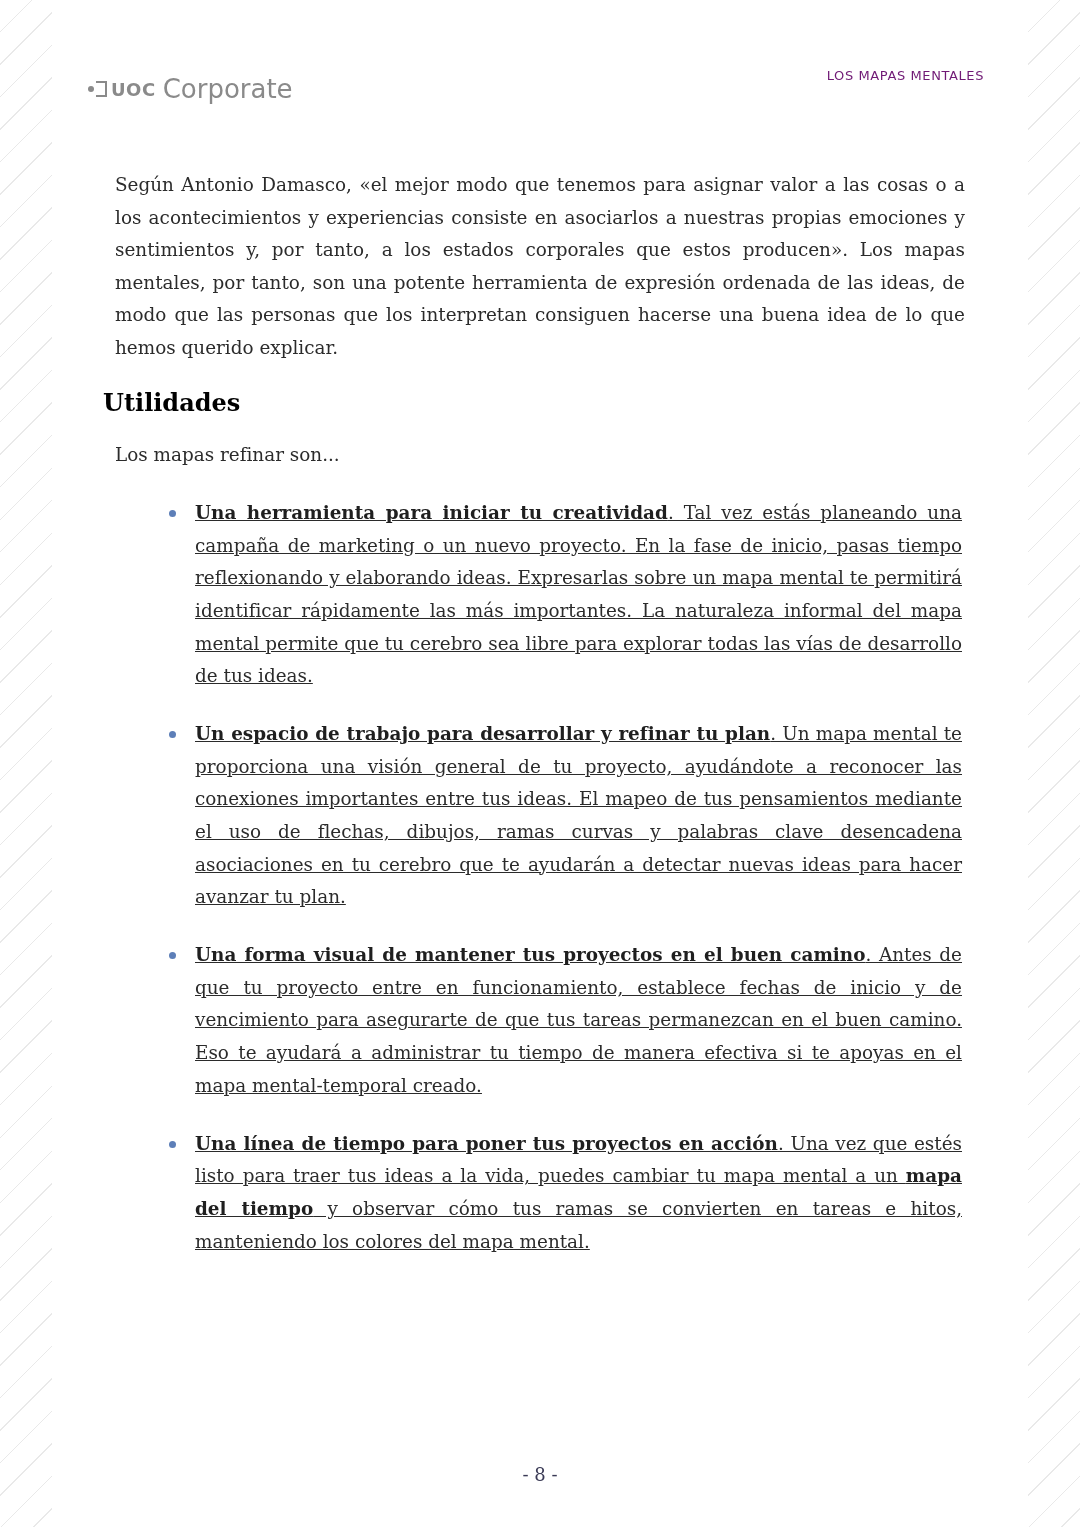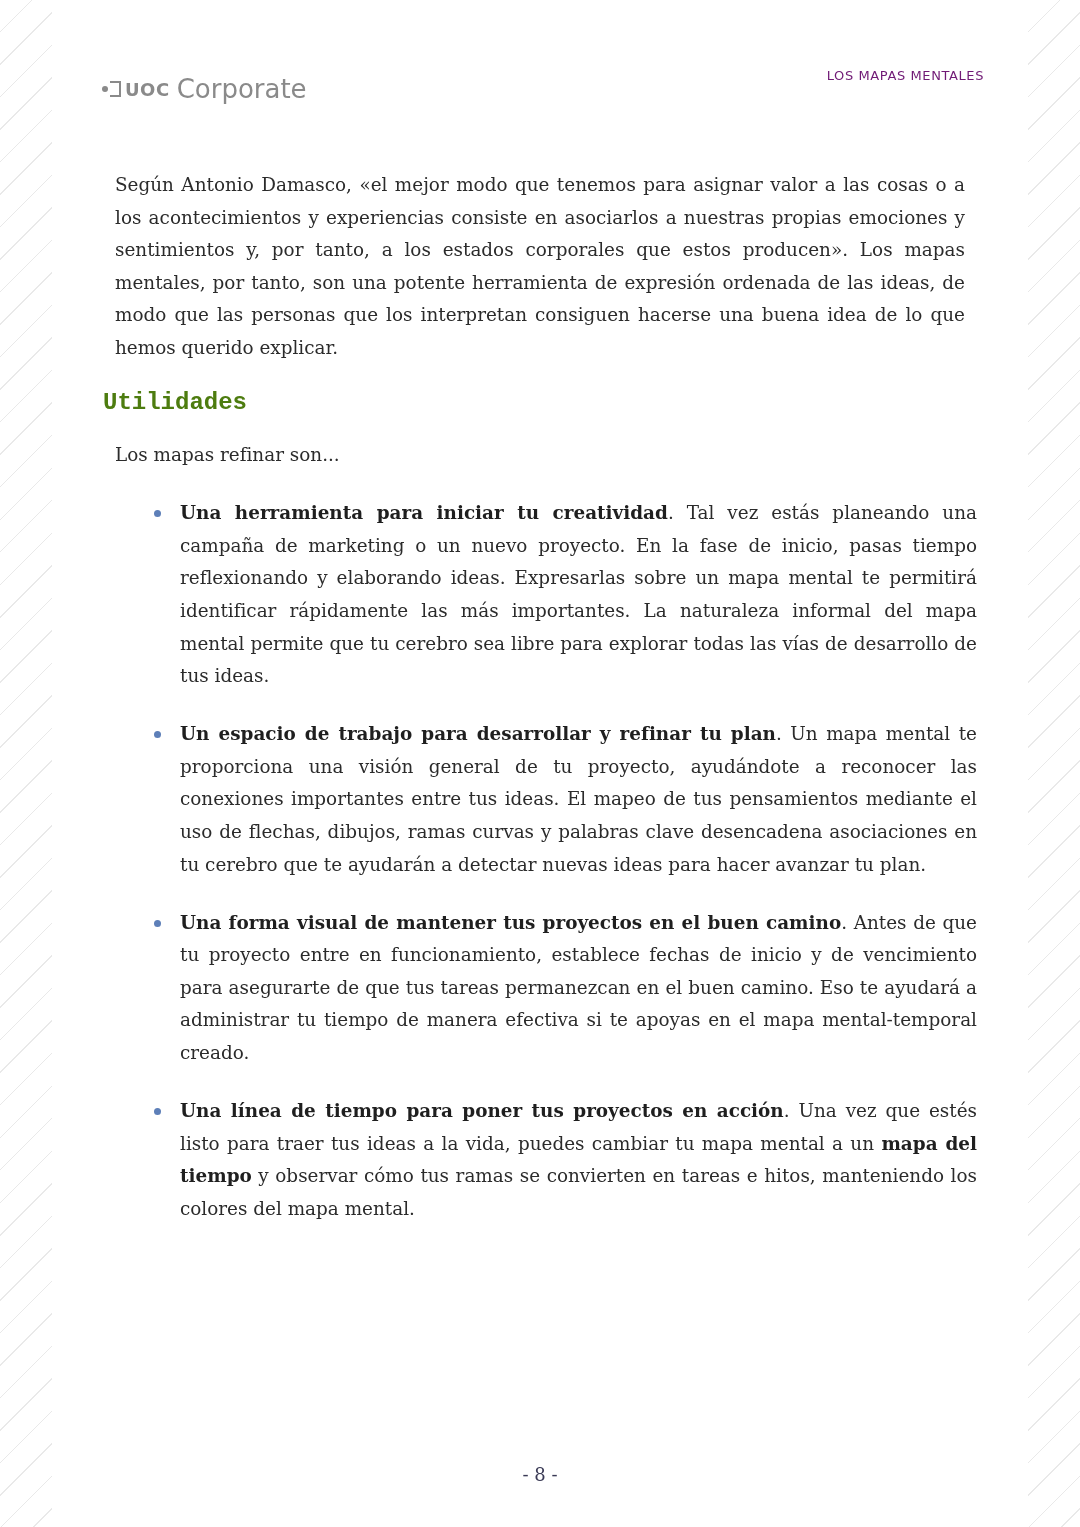--- a/index.html
+++ b/index.html
@@ -15,21 +15,21 @@
   .edge {
     position: absolute; top: 0; bottom: 0; width: 52px;
     background-image: repeating-linear-gradient(135deg,
       transparent 0px, transparent 22px,
       rgba(215,215,215,0.55) 22px, rgba(215,215,215,0.55) 23px);
   }
   .edge.left { left: 0; }
   .edge.right { right: 0; }
 
   .header {
-    position: absolute; top: 66px; left: 102px; right: 96px; height: 40px;
+    position: absolute; top: 66px; left: 88px; right: 96px; height: 40px;
   }
   .logo {
     position: absolute; left: 0; top: 8px;
     display: flex; align-items: center; gap: 4px;
     color: #8a8a8a; font-family: "DejaVu Sans", sans-serif;
   }
   .logo-icon { display: flex; align-items: center; gap: 2px; }
   .logo-dot { width: 6px; height: 6px; border-radius: 50%; background: #8a8a8a; }
   .logo-box { width: 9px; height: 12px; border: 2px solid #8a8a8a; border-left: none; }
   .logo-uoc { font-weight: bold; font-size: 18px; letter-spacing: 0.5px; }
@@ -40,24 +40,24 @@
     letter-spacing: 0.6px; color: #701a75;
   }
 
   .content {
     position: absolute; left: 103px; width: 874px; top: 157px;
     font-size: 18.4px; line-height: 32.6px; text-align: justify;
   }
   .content p { margin: 12px; }
   .intro { hyphens: auto; }
   h2 {
-    font-size: 24px; font-weight: bold; margin: 22px 0 20px 0; line-height: 32px; color: #4d7c0f; font-family: Liberation Mono, monospace;
+    font-size: 24px; font-weight: bold; margin: 22px 0 20px 0; line-height: 32px; color: #000000;
   }
   .lead { margin-bottom: 26px !important; }
-  ul { list-style: none; margin: 0; padding: 0 0 0 77px; }
+  ul { list-style: none; margin: 15px; padding: 0 0 0 77px; text-decoration: underline; }
   li { position: relative; margin-bottom: 25.5px; }
   .bullet {
     position: absolute; left: -26px; top: 13px;
     width: 7px; height: 7px; border-radius: 50%; background: #5d7fb8;
   }
   b { font-weight: bold; color: #1f1f1f; }
 
   .page-number {
     position: absolute; top: 1464px; left: 0; width: 1080px; text-align: center;
     font-size: 18px; color: #3a3a55;

